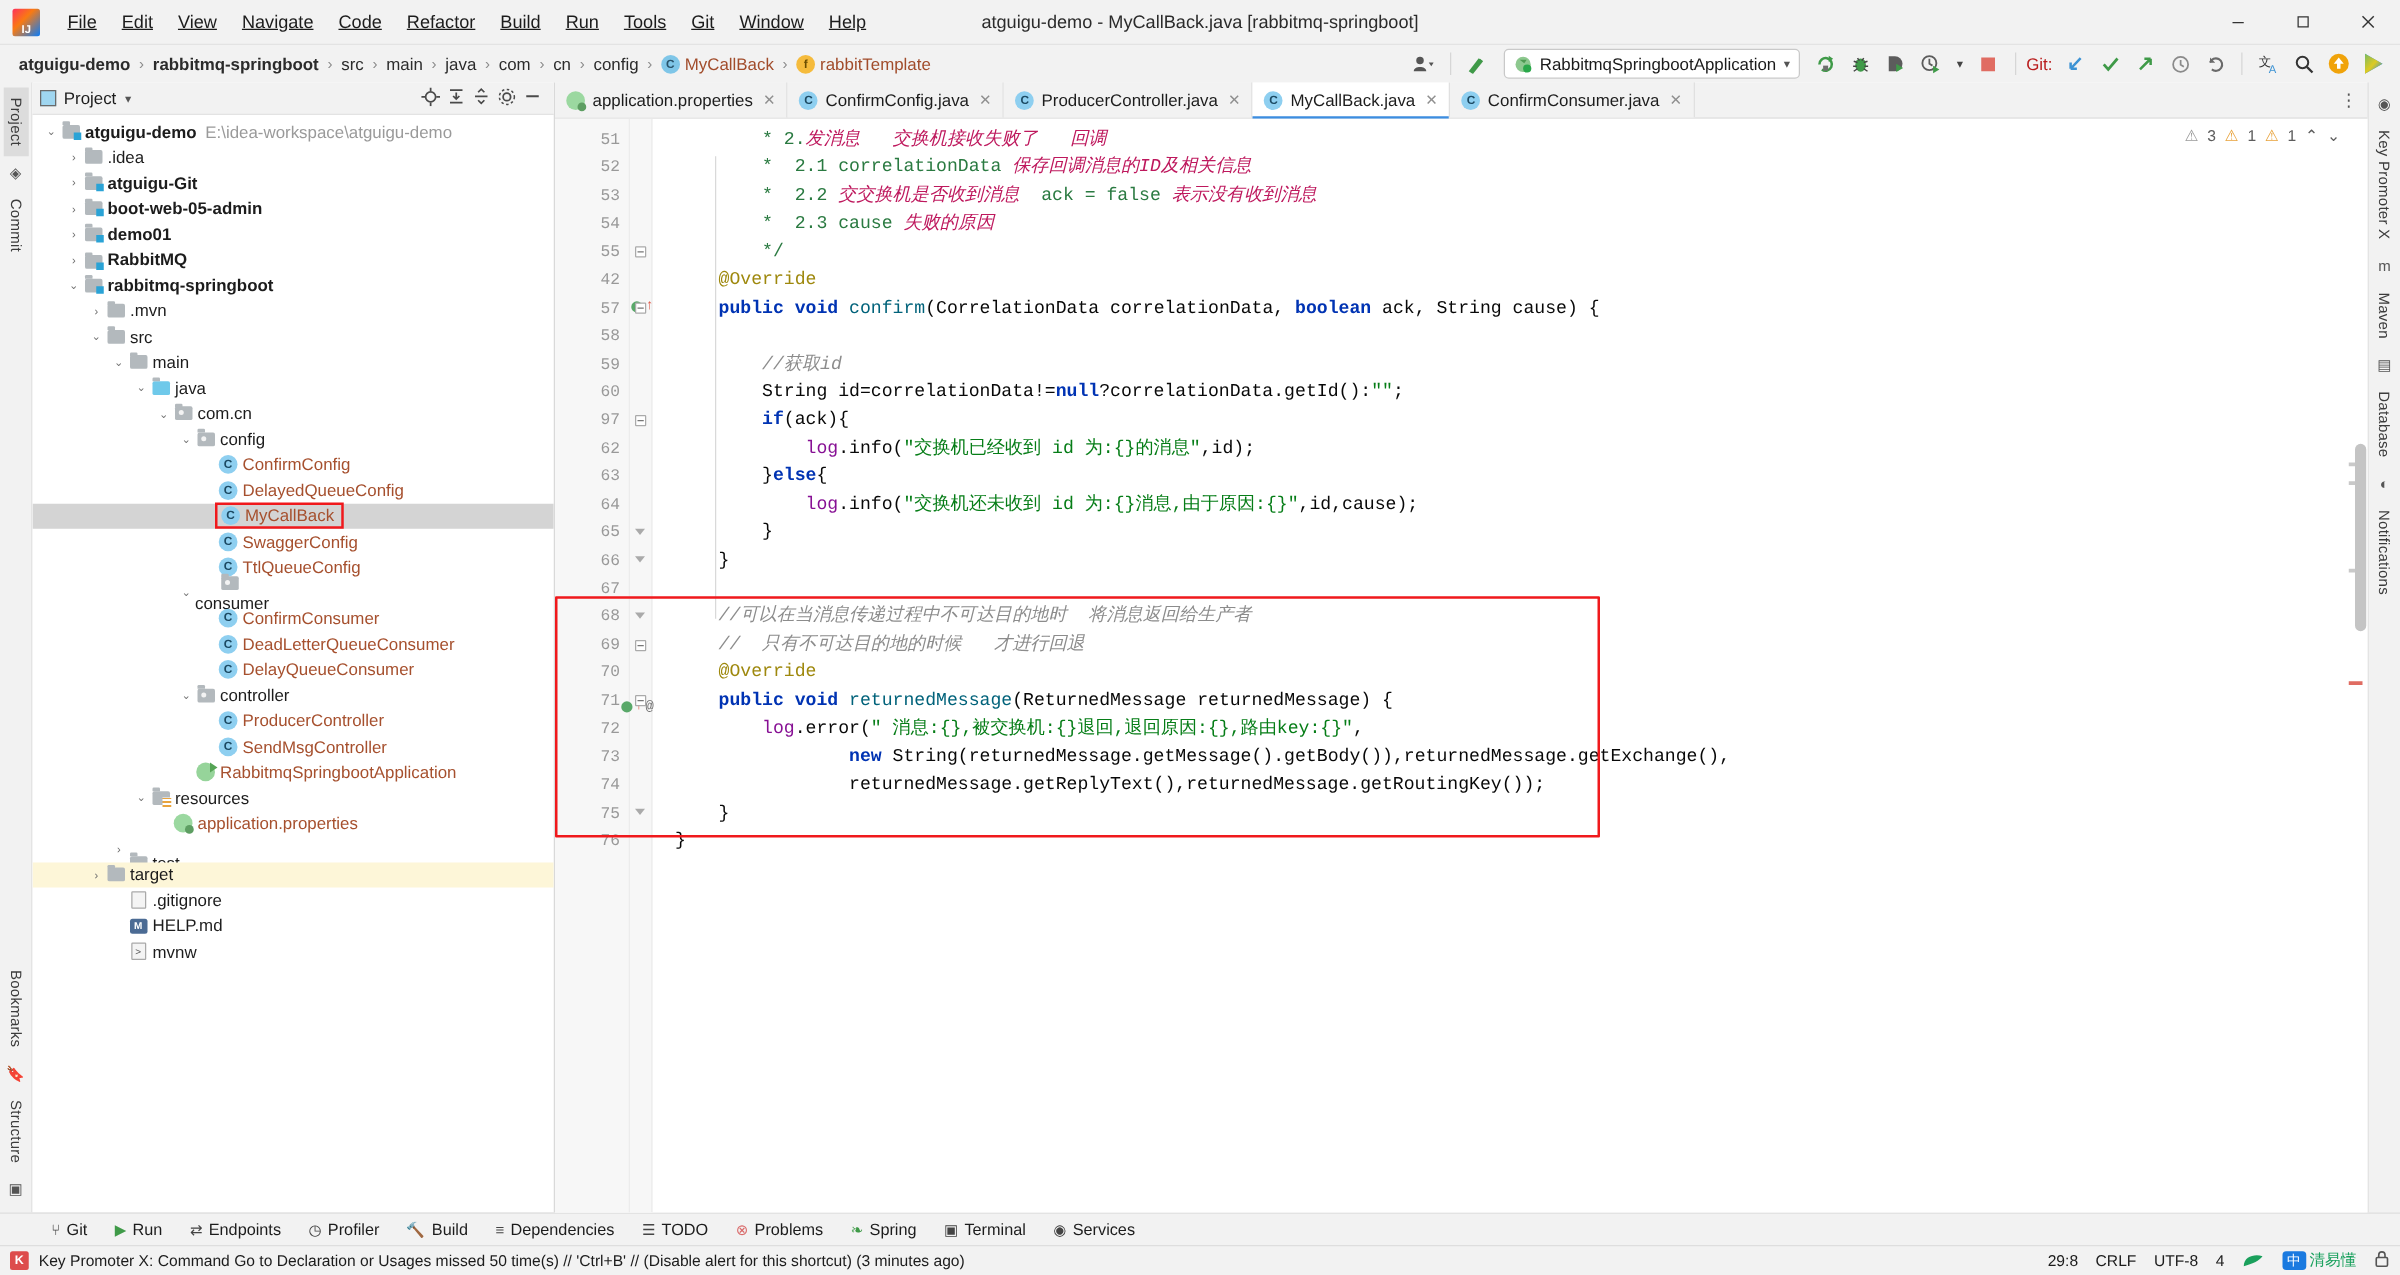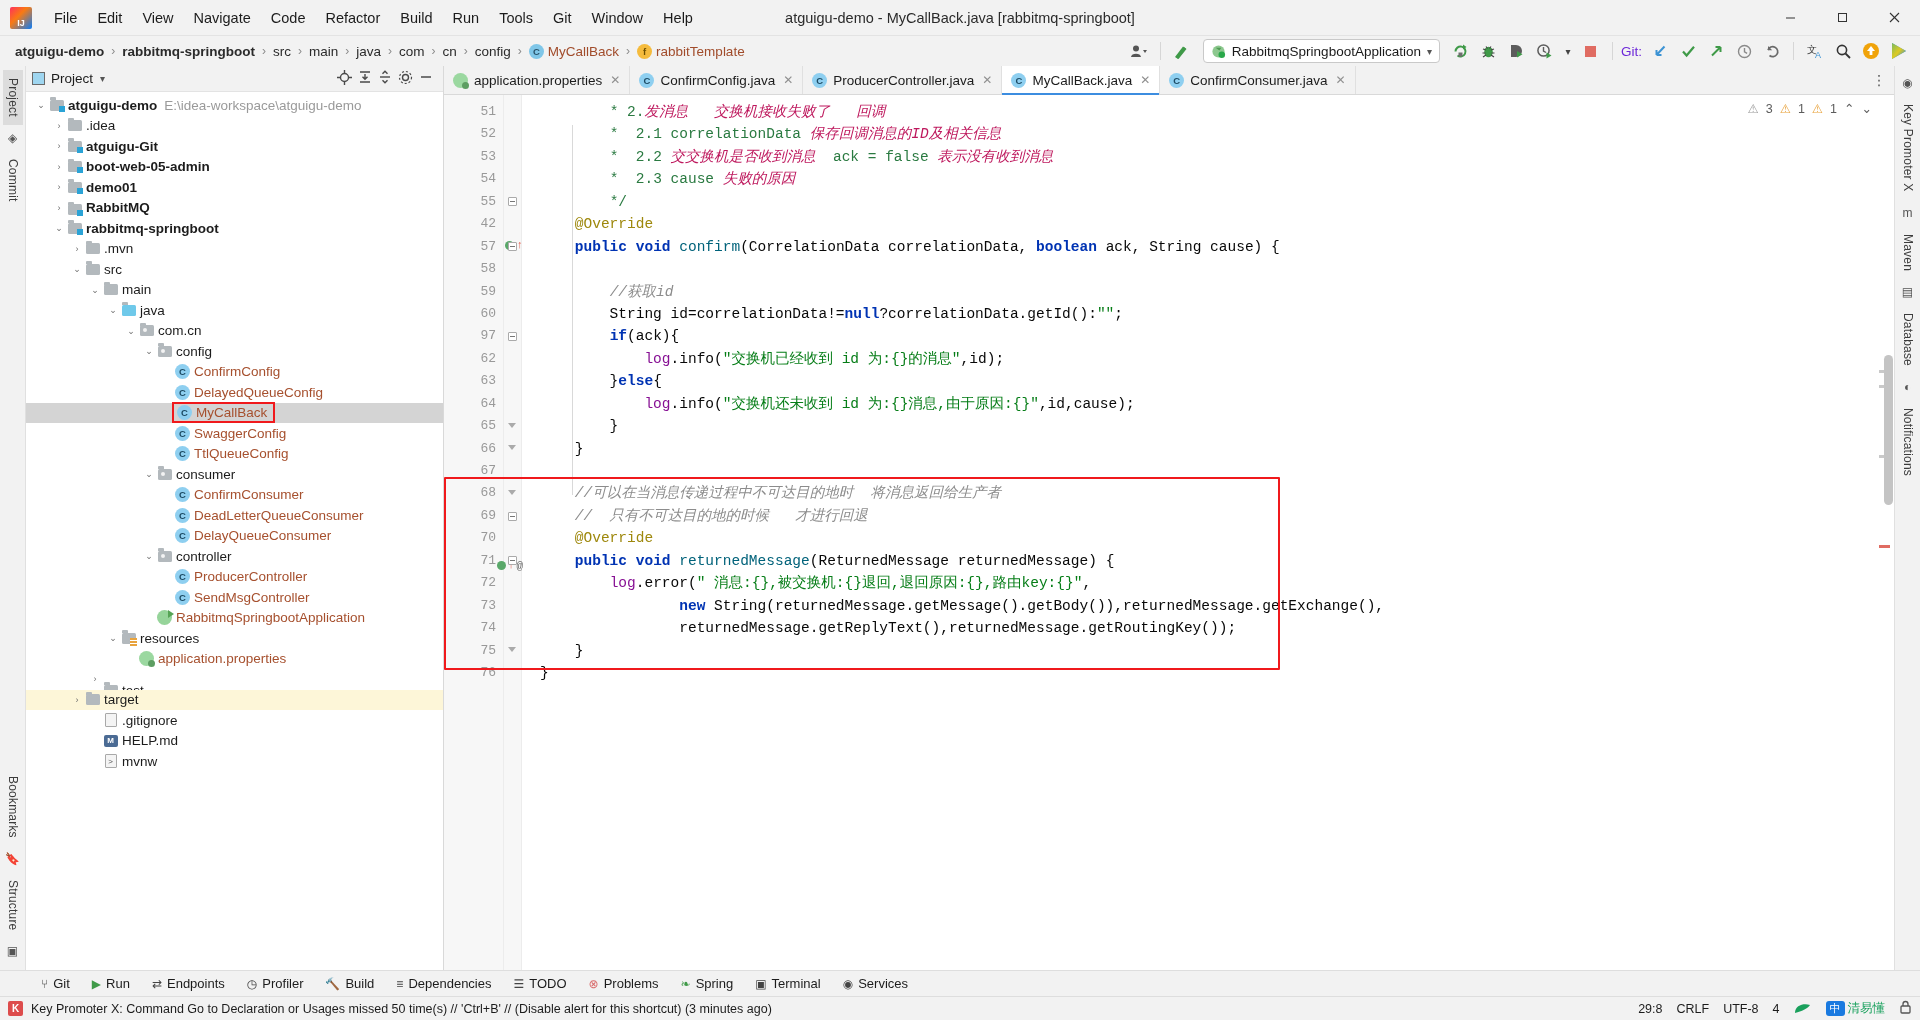--- a/index.html
+++ b/index.html
@@ -9,21 +9,21 @@
     font-size: 14px;
     background:#f2f2f2;
     color:#1a1a1a;
     -webkit-font-smoothing: antialiased;
   }
   .app { position:relative; width:1920px; height:1020px; display:flex; flex-direction:column; background:#f2f2f2; }
 
   
   .menubar {
     height:36px; display:flex; align-items:center; background:#f2f2f2;
-    border-bottom:1px solid #e3e3e3; padding-left:10px; position:relative;
+    border-bottom:1px solid #e3e3e3; padding-left:10px; position:relative;text-decoration:underline;
   }
   .ij-logo { width:22px; height:22px; margin-right:12px; flex:0 0 auto; position:relative; border-radius:2px;
     background:linear-gradient(135deg,#fe315d 0%,#f97a12 40%,#087cfa 100%); }
   .ij-logo:after{ content:"IJ"; position:absolute; left:0; right:0; bottom:1px; text-align:center;
     font-size:9px; font-weight:bold; color:#fff; font-family:"Liberation Sans",sans-serif; }
   .menu-item { padding:3px 10px; font-size:14.5px; color:#1c1c1c; cursor:default; white-space:nowrap; }
   .window-title { position:absolute; left:0; right:0; text-align:center; font-size:14.5px; color:#2b2b2b; pointer-events:none; }
   .win-ctrls { margin-left:auto; display:flex; align-items:center; height:100%; z-index:2; }
   .win-btn { width:52px; height:36px; display:flex; align-items:center; justify-content:center; font-size:15px; color:#333; }
 
@@ -40,21 +40,21 @@
   .badge-c { background:#7fc6e8; color:#29536b; }
   .badge-f { background:#f5bb3c; color:#6b4e00; }
   .crumb-cls { color:#a14c2b; }
   .nav-right { margin-left:auto; display:flex; align-items:center; gap:2px; }
   .tb-btn { width:26px; height:24px; display:flex; align-items:center; justify-content:center; border-radius:3px; }
   .runcfg {
     display:flex; align-items:center; gap:6px; height:24px; padding:0 7px;
     border:1px solid #c9c9c9; border-radius:4px; background:#fff; font-size:13.5px; margin:0 6px;
   }
   .vsep { width:1px; height:18px; background:#d6d6d6; margin:0 6px; }
-  .git-label { font-size:13.5px; color:#6d28d9; margin-right:3px; }
+  .git-label { font-size:13.5px; color:#b91c1c; margin-right:3px; }
 
   
   .body-row { flex:1; display:flex; min-height:0; }
 
   
   .rail {
     width:26px; background:#f2f2f2; border-right:1px solid #e0e0e0;
     display:flex; flex-direction:column; align-items:center; padding-top:4px; flex:0 0 26px;
   }
   .rail-tab {
@@ -609,21 +609,21 @@
             <span class="" style="display:inline-flex;align-items:center;padding:0;">
               <span class="ico">
                 <span class="c-ico">C</span>
               </span>
               <span class="lbl cls">TtlQueueConfig</span>
             </span>
           </div>
           <div class="trow">
             <span style="width:116px;flex:0 0 116px;"></span>
             <span class="arrow">⌄</span>
-            <span class="" style="display:inline-flex;align-items:center;padding:0;">
+            <span class="" style="display:inline-flex;align-items:center;padding:0;flex-direction:column;">
               <span class="ico">
                 <span class="f-folder pkg"></span>
               </span>
               <span class="lbl">consumer</span>
             </span>
           </div>
           <div class="trow">
             <span style="width:134px;flex:0 0 134px;"></span>
             <span class="arrow blank"></span>
             <span class="" style="display:inline-flex;align-items:center;padding:0;">

